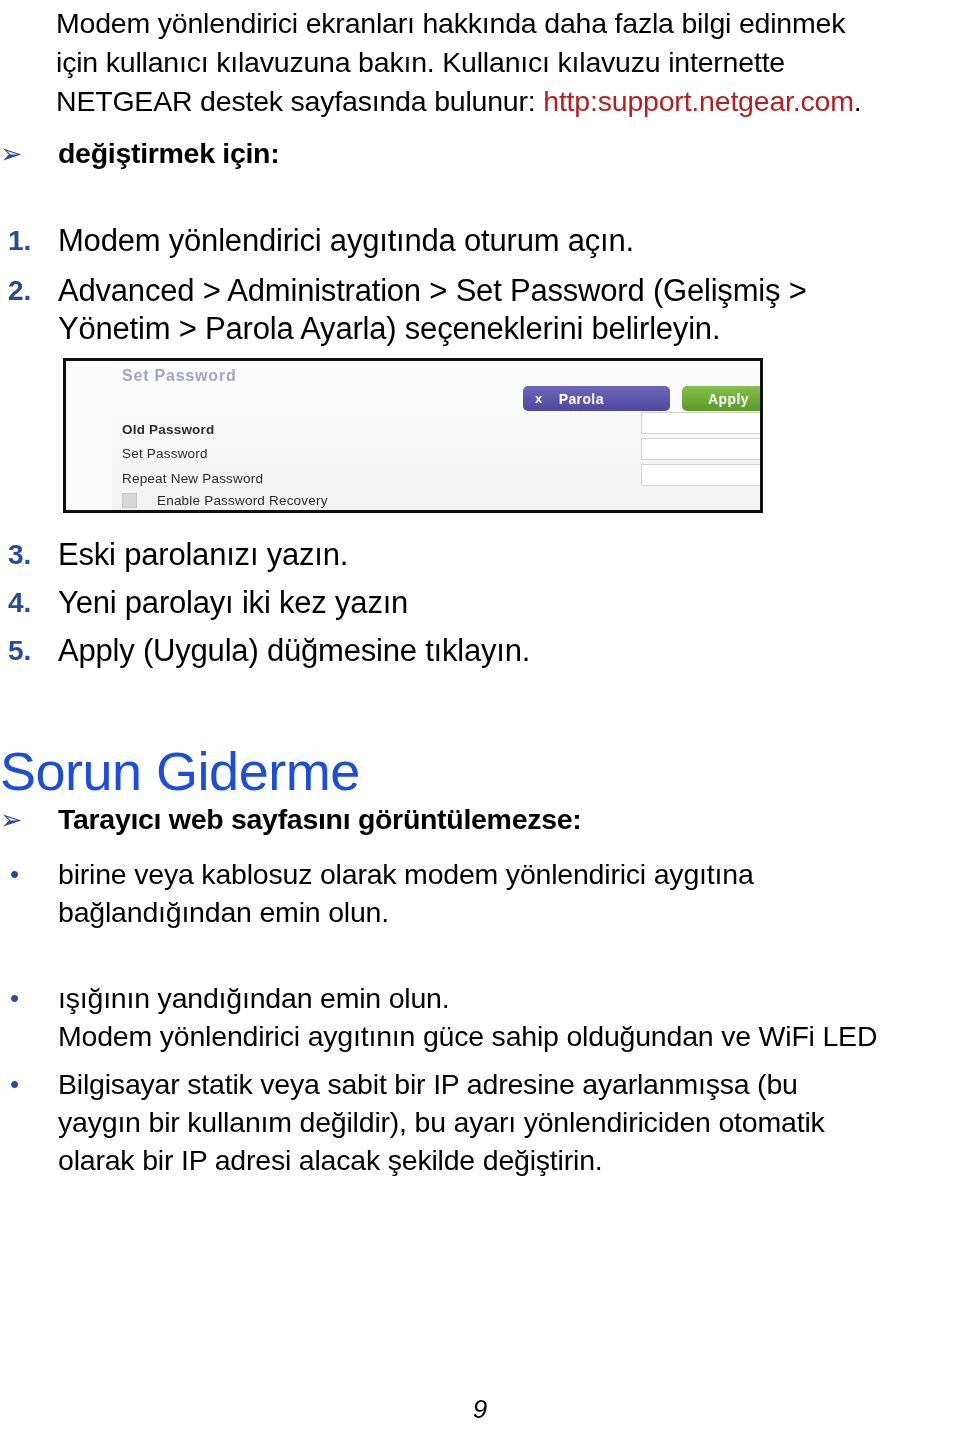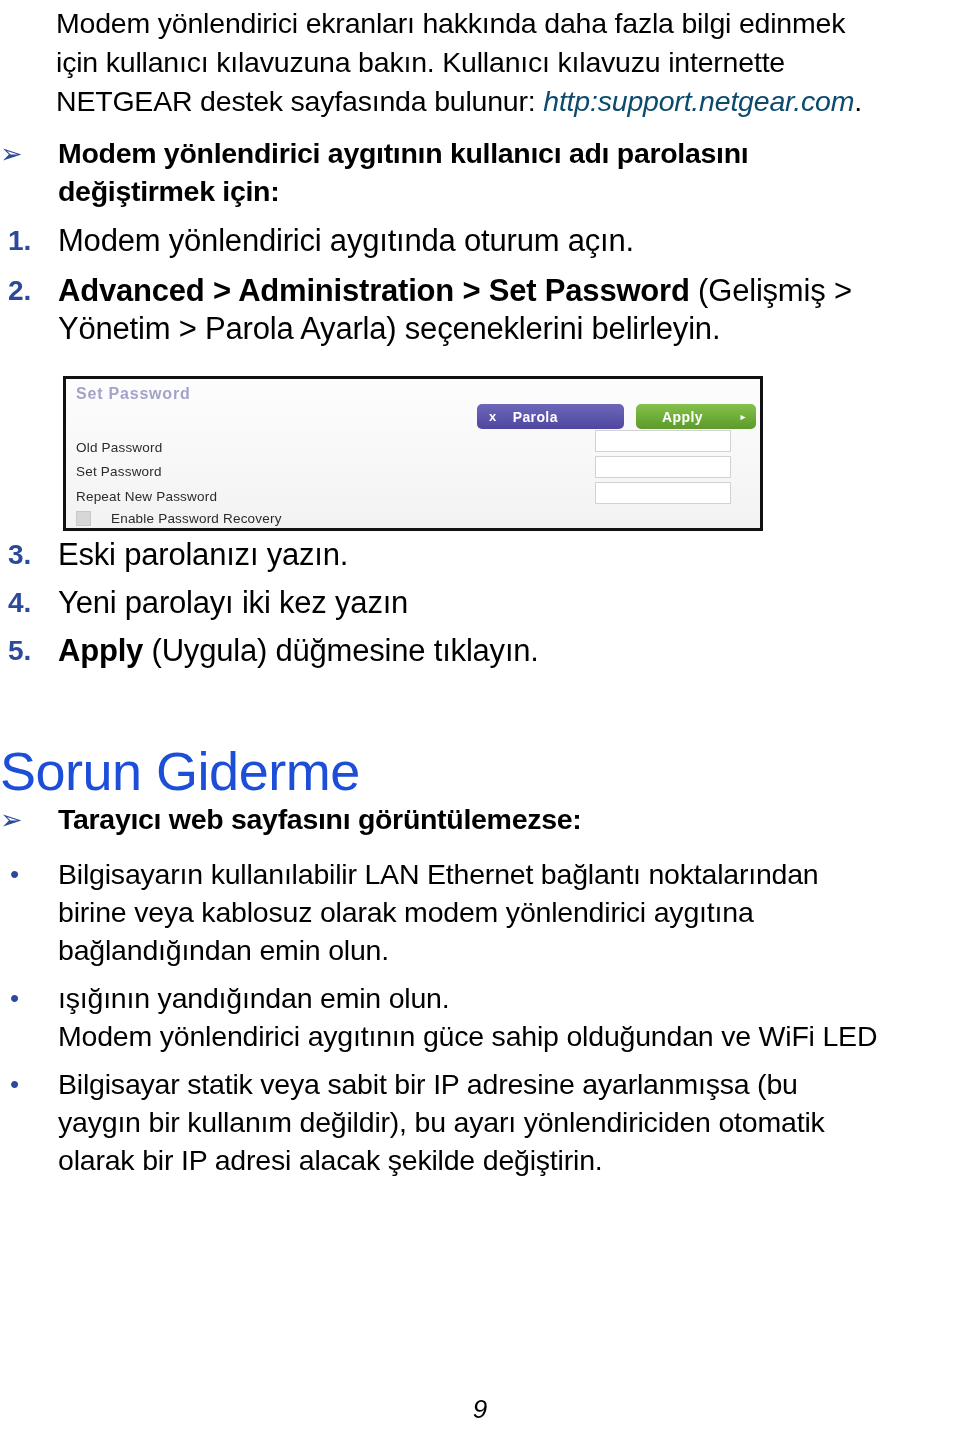--- a/index.html
+++ b/index.html
@@ -28,22 +28,21 @@
   .intro {
     position: absolute;
     left: 56px;
     top: 4px;
     width: 904px;
     font-size: 28.5px;
     line-height: 39px;
     letter-spacing: -0.2px;
   }
   .link-ital {
-    font-style: italic;
-    color: #0c4a6e;
+    color: #b91c1c;
   }
 
   
   .arrow-head {
     position: absolute;
     display: block;
   }
   .arrow-head .arrow-glyph {
     position: absolute;
     left: 0px;
@@ -77,33 +76,34 @@
     font-size: 28px;
     line-height: 38px;
   }
   .step .step-body {
     display: block;
     margin-left: 58px;
     font-size: 31px;
     line-height: 38px;
     letter-spacing: -0.2px;
   }
-  .step .step-body b { font-weight: bold; }
+  .step .step-body b { font-weight: normal; }
 
   
   .shot {
     position: absolute;
     left: 63px;
-    top: 376px;
+    top: 358px;
     width: 700px;
     height: 155px;
     background: #fbfbfb;
     border: 3px solid #111111;
     box-sizing: border-box;
     filter: blur(0.22px);
+    padding-left: 46px;
   }
   .shot-inner {
     position: relative;
     width: 100%;
     height: 100%;
     background: linear-gradient(#fdfdfd 0%, #f7f7f7 60%, #f2f2f2 100%);
     overflow: hidden;
   }
   .shot-title {
     position: absolute;
@@ -115,21 +115,21 @@
     color: #a3a3c9;
   }
   .shot-label {
     position: absolute;
     left: 10px;
     font-size: 13.5px;
     color: #2b2b2b;
     letter-spacing: 0.2px;
     white-space: nowrap;
   }
-  .lbl-1 { top: 61px; }
+  .lbl-1 { top: 61px; font-weight: bold; }
   .lbl-2 { top: 85px; }
   .lbl-3 { top: 110px; }
   .chk-row {
     position: absolute;
     left: 10px;
     top: 132px;
     display: flex;
     align-items: center;
     gap: 20px;
   }
@@ -249,21 +249,20 @@
 <div class="page">
 
   <div class="intro">
     <div>Modem yönlendirici ekranları hakkında daha fazla bilgi edinmek</div>
     <div>için kullanıcı kılavuzuna bakın. Kullanıcı kılavuzu internette</div>
     <div><span>NETGEAR destek sayfasında bulunur: </span><span class="link-ital">http:support.netgear.com</span><span>.</span></div>
   </div>
 
   <div class="arrow-head" style="left:0px; top:134px; width:900px;">
     <span class="arrow-glyph">➢</span>
-    <span class="arrow-text">Modem yönlendirici aygıtının kullanıcı adı parolasını</span>
     <span class="arrow-text">değiştirmek için:</span>
   </div>
 
   <div class="step" style="left:0px; top:222px; width:900px;">
     <span class="num">1.</span>
     <span class="step-body">Modem yönlendirici aygıtında oturum açın.</span>
   </div>
 
   <div class="step" style="left:0px; top:272px; width:900px;">
     <span class="num">2.</span>
@@ -319,21 +318,20 @@
 
   <h1 class="big-heading">Sorun Giderme</h1>
 
   <div class="arrow-head" style="left:0px; top:800px; width:900px;">
     <span class="arrow-glyph">➢</span>
     <span class="arrow-text">Tarayıcı web sayfasını görüntülemezse:</span>
   </div>
 
   <div class="bullet" style="left:0px; top:855px; width:940px;">
     <span class="dot">•</span>
-    <span class="bullet-body">Bilgisayarın kullanılabilir LAN Ethernet bağlantı noktalarından</span>
     <span class="bullet-body">birine veya kablosuz olarak modem yönlendirici aygıtına</span>
     <span class="bullet-body">bağlandığından emin olun.</span>
   </div>
 
   <div class="bullet" style="left:0px; top:979px; width:950px;">
     <span class="dot">•</span>
     <span class="bullet-body">ışığının yandığından emin olun.</span>
     <span class="bullet-body">Modem yönlendirici aygıtının güce sahip olduğundan ve WiFi LED</span>
   </div>
 

